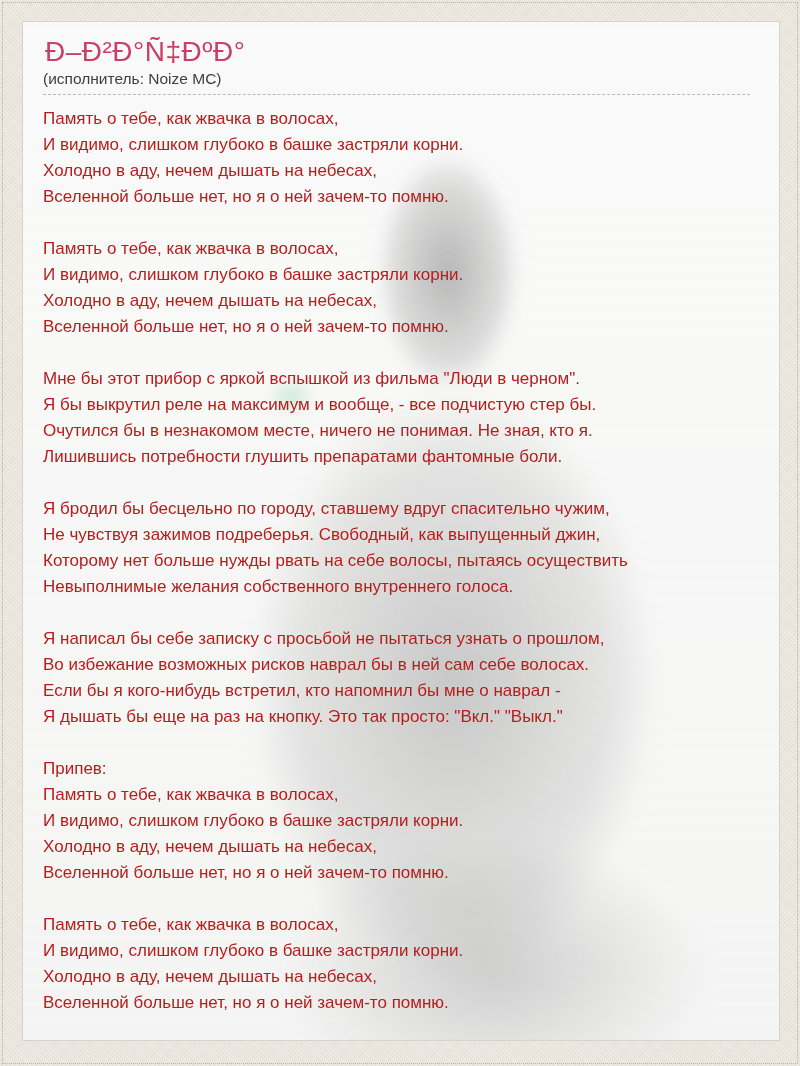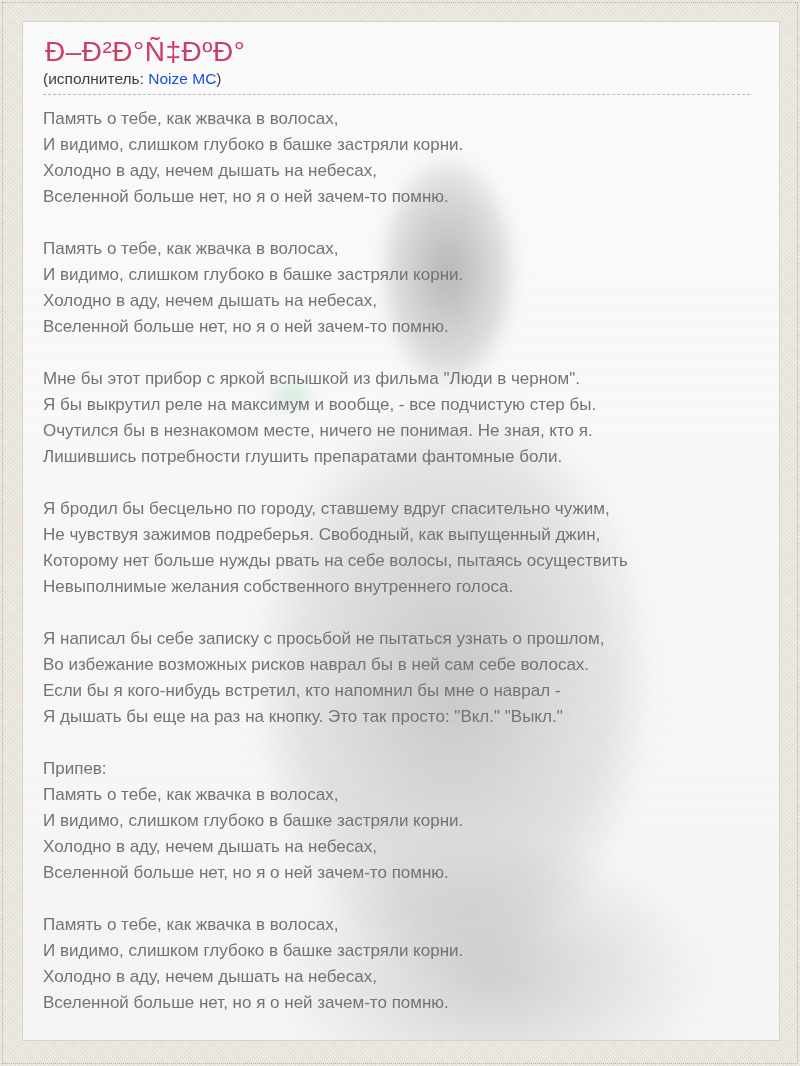--- a/index.html
+++ b/index.html
@@ -45,25 +45,25 @@
     letter-spacing: 0.5px;
     color: #cb3e66;
   }
   .subtitle {
     margin-top: 1px;
     font-size: 15.5px; line-height: 20px;
     color: #3e3e3e;
     padding-bottom: 5px;
     border-bottom: 1px dashed #b3bac0;
   }
-  .artist-link { color: #1d4ed8; text-decoration: none; cursor: pointer; margin-top: 36px; }
+  .artist-link { color: #404040; text-decoration: none; cursor: pointer; margin-top: 36px; }
   .lyrics {
     margin-top: 11px;
     font-size: 17px; line-height: 26px;
-    color: #737373;
+    color: #b91c1c;
   }
   .stanza + .stanza { margin-top: 26px; }
   .line { white-space: pre-wrap; }
 </style>
 </head>
 <body>
 
 <div class="page-frame"></div>
 
 <div class="card">

